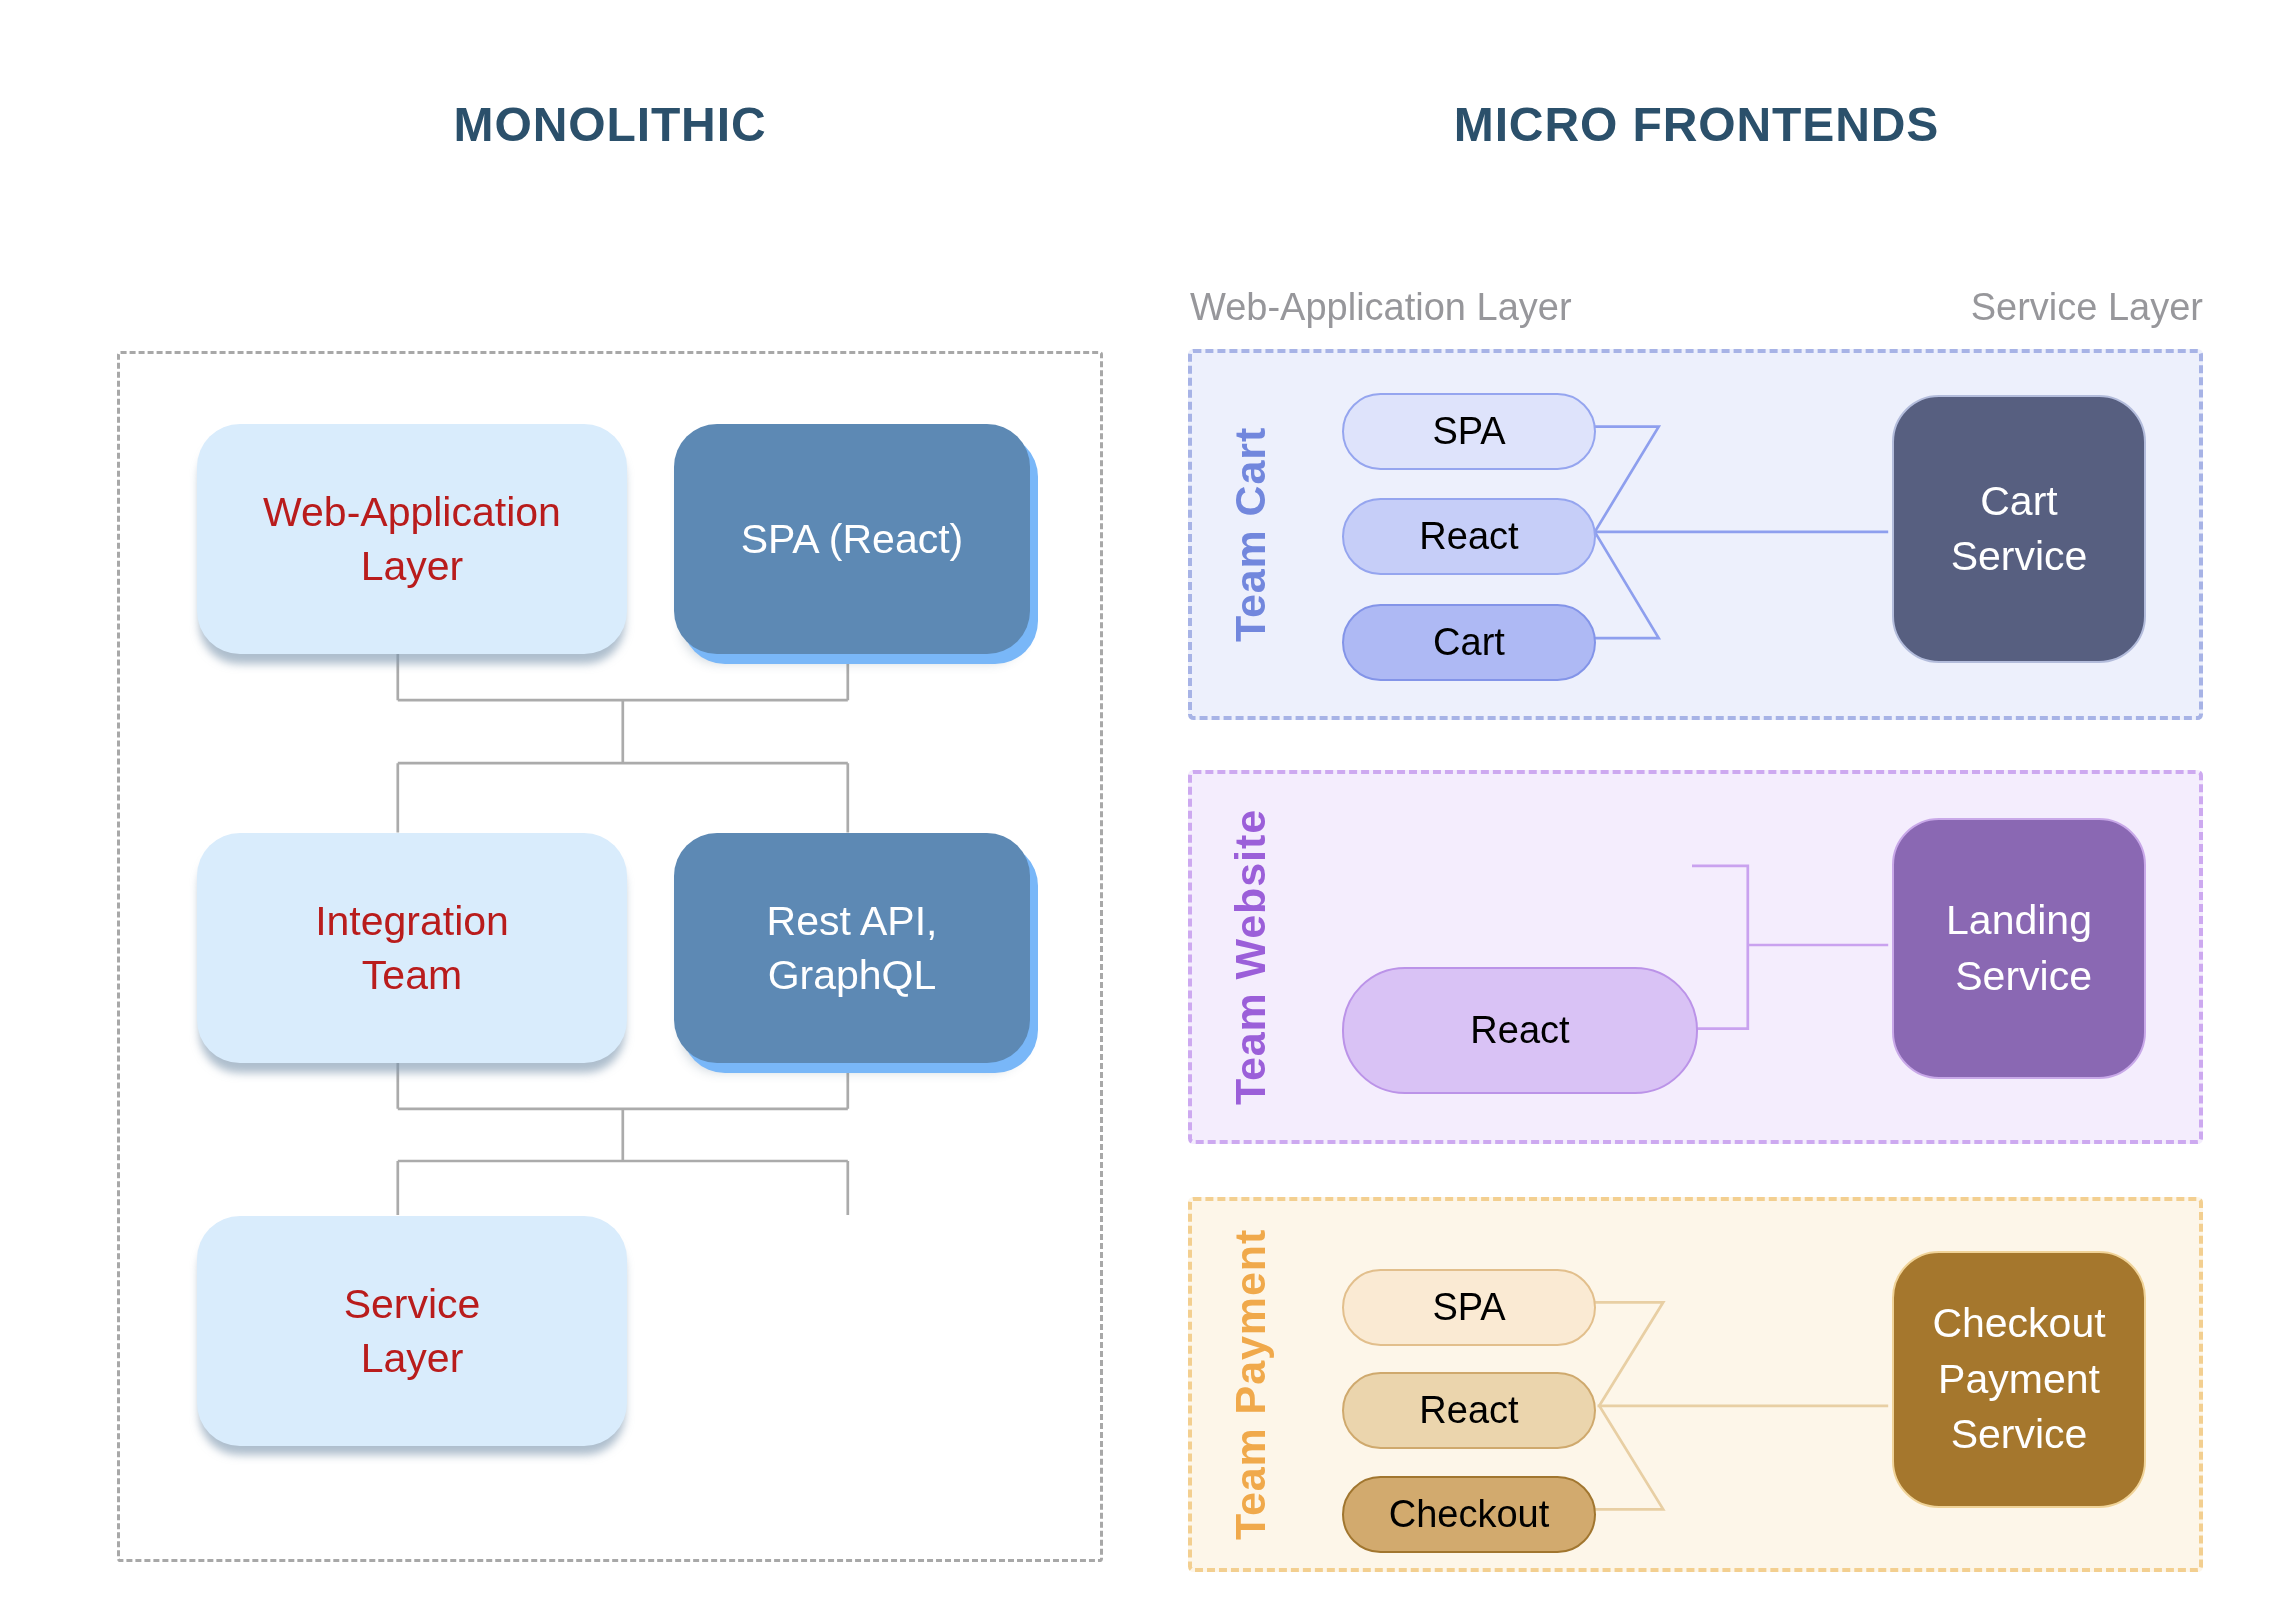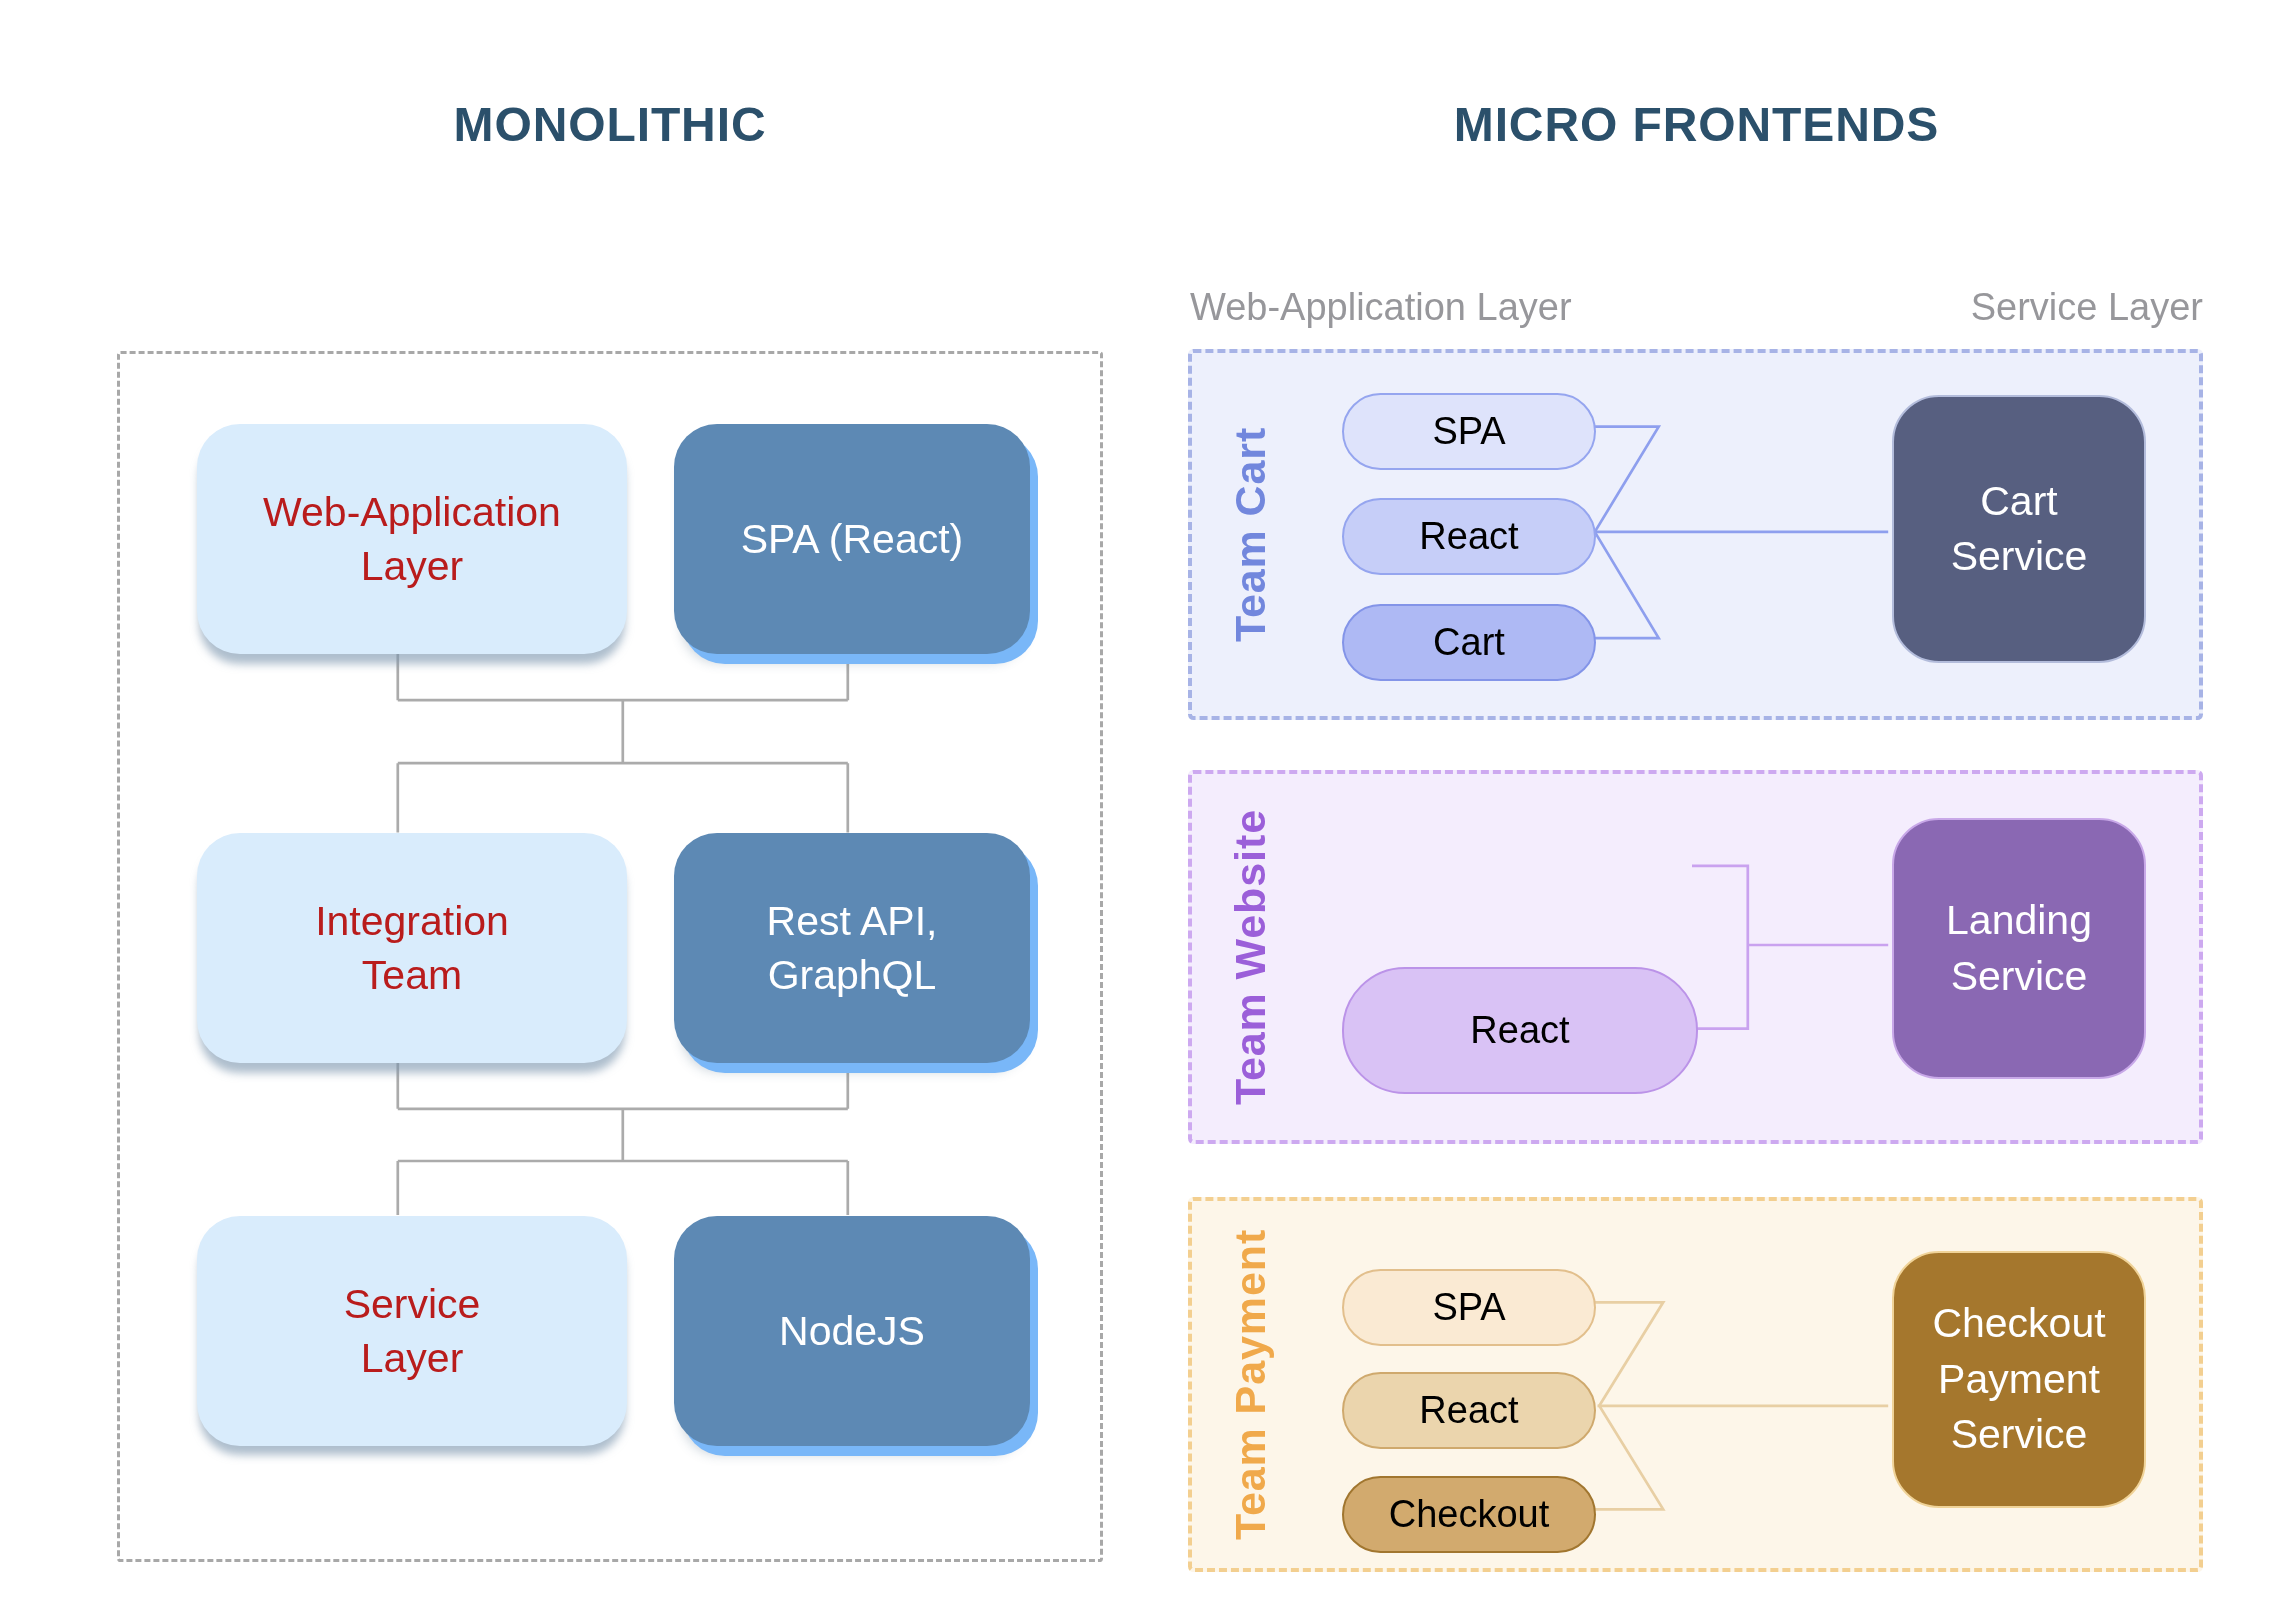--- a/index.html
+++ b/index.html
@@ -68,21 +68,21 @@
   .team-website .pill.p1{top:193px;background:#d9c2f5;border:2.7px solid #bb93e8;}
   .team-payment .pill.p0{top:68px; background:#faead3;border:2.7px solid #e2bf8c;}
   .team-payment .pill.p1{top:171px;background:#ebd5ad;border:2.7px solid #cfa96d;}
   .team-payment .pill.p2{top:275px;background:#d2aa6e;border:2.7px solid #a1762f;}
   .service-box{
     position:absolute;left:700px;width:254px;display:flex;align-items:center;justify-content:center;
     border-radius:47px;color:#ffffff;font-size:41px;line-height:1.35;text-align:center;
     white-space:pre-line;z-index:2;box-sizing:border-box;
   }
   .team-cart    .service-box{top:42px;height:268px;background:#575f80;border:2.7px solid #b3bcdb;}
-  .team-website .service-box{top:44px;height:261px;background:#8a68b3;border:2.7px solid #c8a8e8;}
+  .team-website .service-box{top:44px;height:261px;background:#8a68b3;border:2.7px solid #c8a8e8;text-align:right;}
   .team-payment .service-box{top:50px;height:257px;background:#a5772d;border:2.7px solid #f0d398;}
   
   .overlay{
     position:absolute;left:0;top:0;width:2295px;height:1620px;z-index:1;pointer-events:none;
   }
 </style>
 </head>
 <body>
 
 <div class="canvas">
@@ -96,21 +96,20 @@
   <div class="mono-boundary">
     <div class="mono-box mono-layer row0">Web-Application
 Layer</div>
     <div class="mono-box mono-tech  row0">SPA (React)</div>
     <div class="mono-box mono-layer row1">Integration
 Team</div>
     <div class="mono-box mono-tech  row1">Rest API,
 GraphQL</div>
     <div class="mono-box mono-layer row2">Service
 Layer</div>
-    <div class="mono-box mono-tech  row2">NodeJS</div>
   </div>
 
   <div class="team team-cart">
     <div class="team-label">Team Cart</div>
     <div class="pill p0">SPA</div>
     <div class="pill p1">React</div>
     <div class="pill p2">Cart</div>
     <div class="service-box">Cart
 Service</div>
   </div>

